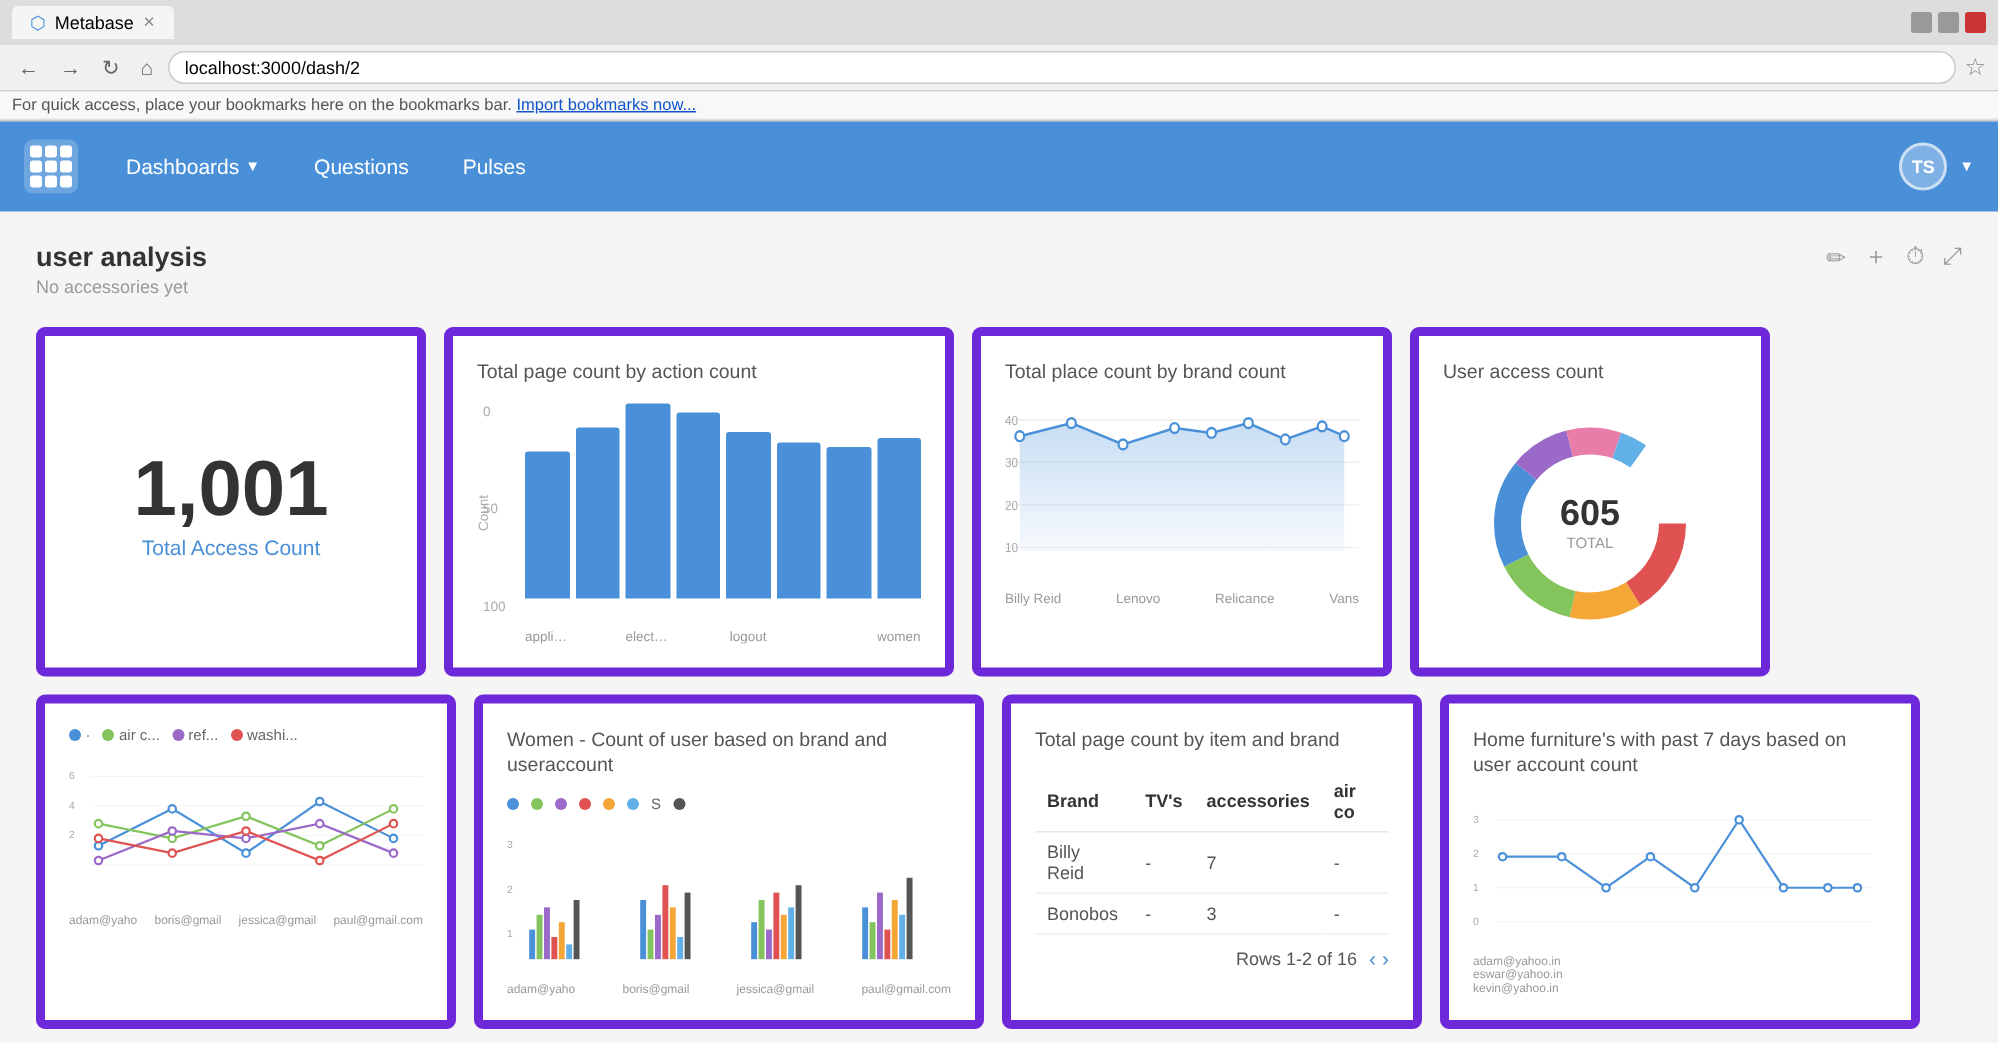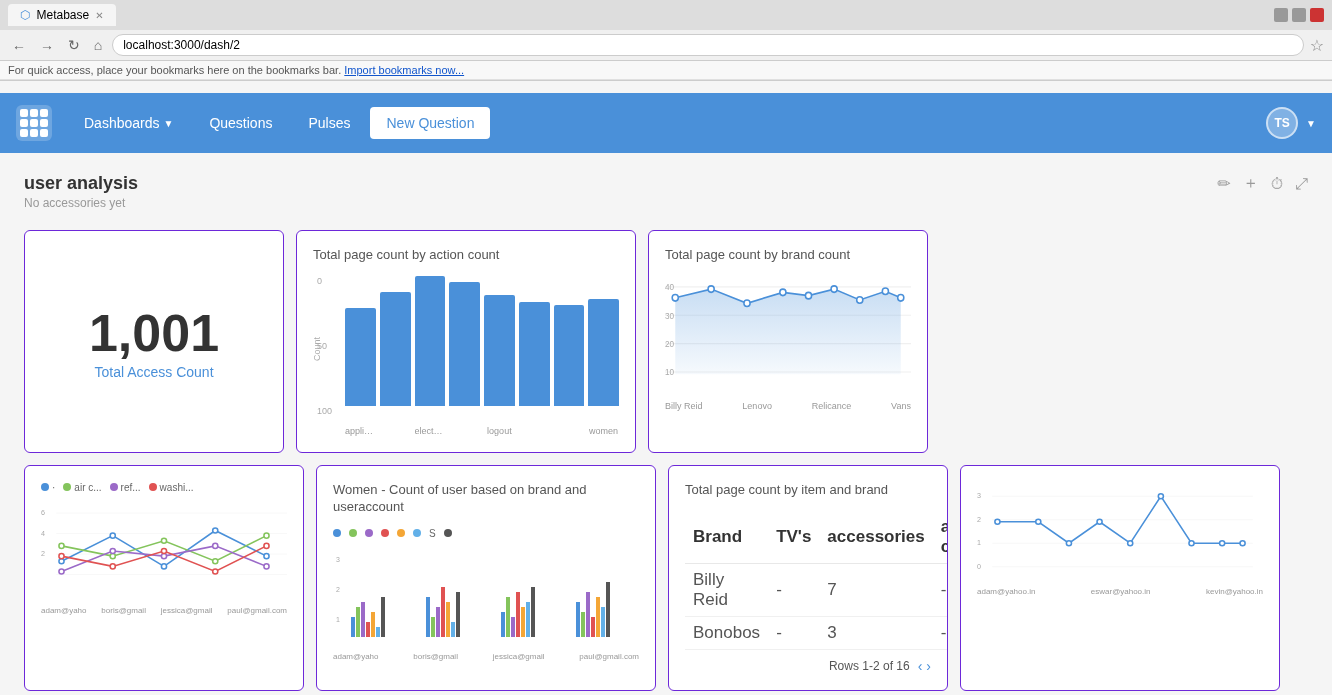--- a/index.html
+++ b/index.html
@@ -12,21 +12,21 @@
     .tab-close { color: #888; font-size: 10px; cursor: pointer; }
     .browser-controls { background: #f0f0f0; padding: 4px 8px; display: flex; align-items: center; gap: 6px; border-bottom: 1px solid #ccc; }
     .nav-btn { background: none; border: none; font-size: 14px; cursor: pointer; color: #666; padding: 2px 4px; }
     .nav-btn:disabled { color: #ccc; }
     .address-bar { flex: 1; border: 1px solid #ccc; border-radius: 12px; padding: 3px 10px; font-size: 12px; background: white; }
     .bookmark-star { color: #888; font-size: 16px; }
     .bookmarks-bar { padding: 3px 8px; font-size: 11px; color: #555; background: #f8f8f8; border-bottom: 1px solid #e0e0e0; }
     .bookmarks-bar a { color: #1155cc; text-decoration: underline; }
 
     
-    .app-header { background: #4a90d9; display: flex; align-items: center; padding: 0 16px; height: 60px; margin-top: 12px; }
+    .app-header { background: #4a90d9; display: flex; align-items: center; padding: 0 16px; height: 60px; }
     .app-logo { background: rgba(255,255,255,0.2); border-radius: 6px; width: 36px; height: 36px; display: flex; align-items: center; justify-content: center; margin-right: 16px; }
     .logo-dots { display: grid; grid-template-columns: repeat(3,8px); gap: 2px; }
     .logo-dot { width: 8px; height: 8px; background: white; border-radius: 2px; }
     .nav-links { display: flex; align-items: center; gap: 4px; flex: 1; }
     .nav-link { color: white; text-decoration: none; padding: 8px 16px; border-radius: 4px; font-size: 14px; font-weight: 500; display: flex; align-items: center; gap: 4px; }
     .nav-link.active { background: white; color: #4a90d9; border-radius: 4px; }
     .nav-dropdown { font-size: 10px; }
     .user-avatar { width: 32px; height: 32px; border-radius: 50%; border: 2px solid rgba(255,255,255,0.6); background: rgba(255,255,255,0.3); color: white; display: flex; align-items: center; justify-content: center; font-size: 12px; font-weight: bold; cursor: pointer; }
     .header-right { display: flex; align-items: center; gap: 8px; }
     .user-dropdown { color: white; font-size: 10px; }
@@ -35,21 +35,21 @@
     .dashboard-content { padding: 20px 24px; }
     .dashboard-header { display: flex; align-items: flex-start; justify-content: space-between; margin-bottom: 20px; }
     .dashboard-title { font-size: 18px; font-weight: 600; color: #333; }
     .dashboard-desc { font-size: 12px; color: #999; margin-top: 2px; }
     .dashboard-actions { display: flex; gap: 12px; align-items: center; }
     .action-icon { color: #999; font-size: 16px; cursor: pointer; }
 
     
     .cards-grid { display: grid; grid-template-columns: 260px 340px 280px 240px; gap: 12px; margin-bottom: 12px; }
     .cards-grid-2 { display: grid; grid-template-columns: 280px 340px 280px 320px; gap: 12px; }
-    .card { background: white; border: 1px solid #6d28d9; border-radius: 6px; padding: 16px; overflow: hidden; }
+    .card { background: white; border: 6px solid #6d28d9; border-radius: 6px; padding: 16px; overflow: hidden; }
 
     
     .big-number-card { display: flex; flex-direction: column; align-items: center; justify-content: center; min-height: 200px; }
     .big-number { font-size: 52px; font-weight: 700; color: #333; }
     .big-number-label { font-size: 14px; color: #4a90d9; margin-top: 1px; }
 
     
     .chart-card-title { font-size: 13px; color: #555; margin-bottom: 12px; line-height: 1.3; font-weight: 500; }
 
     
@@ -71,21 +71,21 @@
     .donut-center { position: absolute; text-align: center; }
     .donut-number { font-size: 24px; font-weight: 700; color: #333; }
     .donut-label { font-size: 10px; color: #999; }
 
     
     .legend { display: flex; flex-wrap: wrap; gap: 4px 8px; font-size: 10px; color: #666; margin-bottom: 8px; }
     .legend-item { display: flex; align-items: center; gap: 3px; }
     .legend-dot { width: 8px; height: 8px; border-radius: 50%; flex-shrink: 0; }
 
     
-    .table-card table { width: 100%; border-collapse: collapse; font-size: 17px; }
+    .table-card table { width: 100%; border-collapse: collapse; font-size: 12px; }
     .table-card th { text-align: left; color: #333; font-weight: 600; padding: 6px 8px; border-bottom: 1px solid #e8e8e8; }
     .table-card td { padding: 6px 8px; border-bottom: 1px solid #f0f0f0; color: #555; }
     .table-footer { display: flex; align-items: center; justify-content: flex-end; gap: 8px; font-size: 12px; color: #555; margin-top: 8px; }
     .table-nav { display: flex; gap: 4px; }
     .table-nav-btn { background: none; border: none; cursor: pointer; color: #4a90d9; font-size: 14px; }
 
     
     .multiline-svg { width: 100%; height: 100px; }
 
     
@@ -142,23 +142,20 @@
     <a class="nav-link" href="#">
       <span>Dashboards</span>
       <span class="nav-dropdown">▼</span>
     </a>
     <a class="nav-link" href="#">
       <span>Questions</span>
     </a>
     <a class="nav-link" href="#">
       <span>Pulses</span>
     </a>
-    <a class="nav-link active" href="#">
-      <span>New Question</span>
-    </a>
   </div>
   <div class="header-right">
     <div class="user-avatar">TS</div>
     <span class="user-dropdown">▼</span>
   </div>
 </div>
 
 <div class="dashboard-content">
   <div class="dashboard-header">
     <div>
@@ -208,21 +205,21 @@
             <span class="bar-label">logout</span>
             <span class="bar-label"></span>
             <span class="bar-label"></span>
             <span class="bar-label">women</span>
           </div>
         </div>
       </div>
     </div>
 
     <div class="card card-min-height">
-      <div class="chart-card-title">Total page count by brand count</div>
+      <div class="chart-card-title">Total place count by brand count</div>
       <svg class="line-chart-svg" viewBox="0 0 240 110" preserveAspectRatio="none">
         <defs>
           <linearGradient id="areaGrad" x1="0" y1="0" x2="0" y2="1">
             <stop offset="0%" stop-color="#4a90d9" stop-opacity="0.3"></stop>
             <stop offset="100%" stop-color="#4a90d9" stop-opacity="0.05"></stop>
           </linearGradient>
         </defs>
 
         <line x1="0" y1="10" x2="240" y2="10" stroke="#f0f0f0" stroke-width="1"></line>
         <line x1="0" y1="36" x2="240" y2="36" stroke="#f0f0f0" stroke-width="1"></line>
@@ -249,20 +246,41 @@
         <text x="0" y="91" font-size="8" fill="#aaa">10</text>
       </svg>
       <div class="x-axis-labels">
         <span>Billy Reid</span>
         <span>Lenovo</span>
         <span>Relicance</span>
         <span>Vans</span>
       </div>
     </div>
 
+    <div class="card card-min-height">
+      <div class="chart-card-title">User access count</div>
+      <div class="donut-container">
+        <div class="donut-wrapper">
+          <svg width="140" height="140" viewBox="0 0 140 140">
+
+            <circle cx="70" cy="70" r="55" fill="none" stroke="#e05252" stroke-width="18" stroke-dasharray="56 289" stroke-dashoffset="0"></circle>
+            <circle cx="70" cy="70" r="55" fill="none" stroke="#f4a636" stroke-width="18" stroke-dasharray="42 289" stroke-dashoffset="-56"></circle>
+            <circle cx="70" cy="70" r="55" fill="none" stroke="#84c45c" stroke-width="18" stroke-dasharray="49 289" stroke-dashoffset="-98"></circle>
+            <circle cx="70" cy="70" r="55" fill="none" stroke="#4a90d9" stroke-width="18" stroke-dasharray="63 289" stroke-dashoffset="-147"></circle>
+            <circle cx="70" cy="70" r="55" fill="none" stroke="#9b6ac8" stroke-width="18" stroke-dasharray="35 289" stroke-dashoffset="-210"></circle>
+            <circle cx="70" cy="70" r="55" fill="none" stroke="#e87da8" stroke-width="18" stroke-dasharray="32 289" stroke-dashoffset="-245"></circle>
+            <circle cx="70" cy="70" r="55" fill="none" stroke="#62b0e8" stroke-width="18" stroke-dasharray="16 289" stroke-dashoffset="-277"></circle>
+          </svg>
+          <div class="donut-center">
+            <div class="donut-number">605</div>
+            <div class="donut-label">TOTAL</div>
+          </div>
+        </div>
+      </div>
+    </div>
   </div>
 
   <div class="cards-grid-2">
 
     <div class="card">
       <div class="legend">
         <div class="legend-item">
           <div class="legend-dot" style="background:#4a90d9"></div>
           <span>·</span>
         </div>
@@ -427,20 +445,21 @@
       <div class="table-footer">
         <span>Rows 1-2 of 16</span>
         <div class="table-nav">
           <button class="table-nav-btn">‹</button>
           <button class="table-nav-btn">›</button>
         </div>
       </div>
     </div>
 
     <div class="card">
+      <div class="chart-card-title">Home furniture's with past 7 days based on user account count</div>
       <svg width="100%" height="100" viewBox="0 0 280 90">
 
         <text x="0" y="12" font-size="7" fill="#aaa">3</text>
         <text x="0" y="35" font-size="7" fill="#aaa">2</text>
         <text x="0" y="58" font-size="7" fill="#aaa">1</text>
         <text x="0" y="81" font-size="7" fill="#aaa">0</text>
 
         <line x1="15" y1="10" x2="270" y2="10" stroke="#f0f0f0" stroke-width="0.5"></line>
         <line x1="15" y1="33" x2="270" y2="33" stroke="#f0f0f0" stroke-width="0.5"></line>
         <line x1="15" y1="56" x2="270" y2="56" stroke="#f0f0f0" stroke-width="0.5"></line>
@@ -450,21 +469,21 @@
         <circle cx="20" cy="35" r="2.5" fill="white" stroke="#4a90d9" stroke-width="1.5"></circle>
         <circle cx="60" cy="35" r="2.5" fill="white" stroke="#4a90d9" stroke-width="1.5"></circle>
         <circle cx="90" cy="56" r="2.5" fill="white" stroke="#4a90d9" stroke-width="1.5"></circle>
         <circle cx="120" cy="35" r="2.5" fill="white" stroke="#4a90d9" stroke-width="1.5"></circle>
         <circle cx="150" cy="56" r="2.5" fill="white" stroke="#4a90d9" stroke-width="1.5"></circle>
         <circle cx="180" cy="10" r="2.5" fill="white" stroke="#4a90d9" stroke-width="1.5"></circle>
         <circle cx="210" cy="56" r="2.5" fill="white" stroke="#4a90d9" stroke-width="1.5"></circle>
         <circle cx="240" cy="56" r="2.5" fill="white" stroke="#4a90d9" stroke-width="1.5"></circle>
         <circle cx="260" cy="56" r="2.5" fill="white" stroke="#4a90d9" stroke-width="1.5"></circle>
       </svg>
-      <div class="x-axis-labels" style="font-size:8px;">
+      <div class="x-axis-labels" style="font-size:8px;flex-direction:column;">
         <span>adam@yahoo.in</span>
         <span>eswar@yahoo.in</span>
         <span>kevin@yahoo.in</span>
       </div>
     </div>
 
   </div>
 </div>
 
 </body></html>

